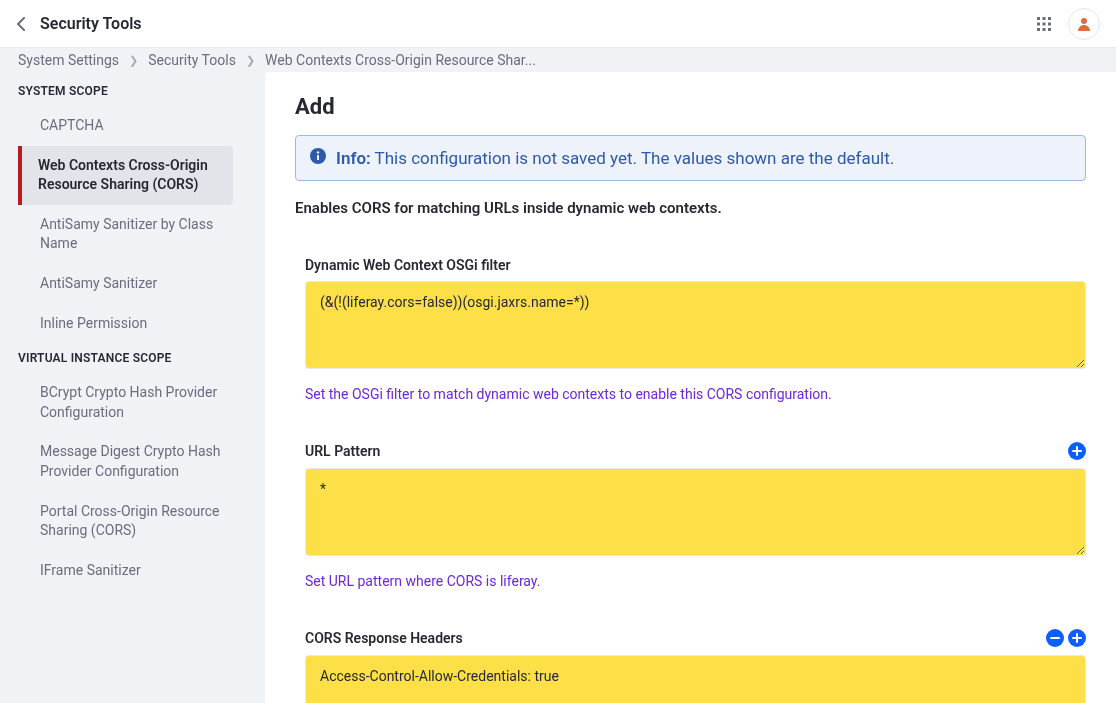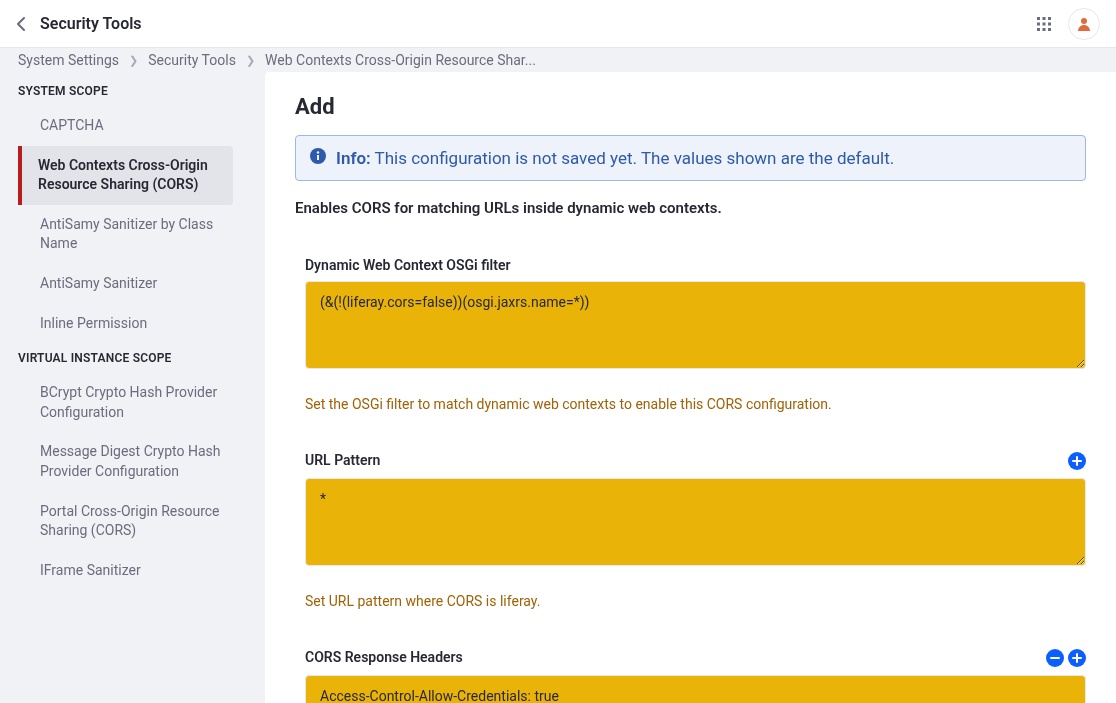--- a/index.html
+++ b/index.html
@@ -162,21 +162,21 @@
       color: #272833;
       margin-bottom: 22px;
     }
     .form-group {
       margin-bottom: 24px;
       padding-left: 10px;
     }
     .label-row {
       display: flex;
       justify-content: space-between;
-      align-items: flex-start;
+      align-items: center;
       margin-bottom: 8px;
       margin-top: 40px;
     }
     .form-label {
       font-weight: 600;
       font-size: 14px;
       color: #272833;
     }
     .actions {
       display: flex;
@@ -202,27 +202,27 @@
       background: #0b5fff;
     }
     textarea.form-input {
       width: 100%;
       border: 1px solid #e7e7ed;
       border-radius: 4px;
       padding: 12px 14px;
       font-family: inherit;
       font-size: 14px;
       color: #272833;
-      background: #eab308;
+      background: #fde047;
       resize: both;
       min-height: 88px;
     }
     .help-text {
-      margin-top: 24px;
-      color: #a16207;
+      margin-top: 14px;
+      color: #6d28d9;
       font-size: 14px;
     }
   </style>
 </head>
 <body>
 
 <div class="topbar">
   <div class="topbar-left">
     <span class="back-btn">
       <svg width="10" height="14" viewBox="0 0 8 14" fill="none">

